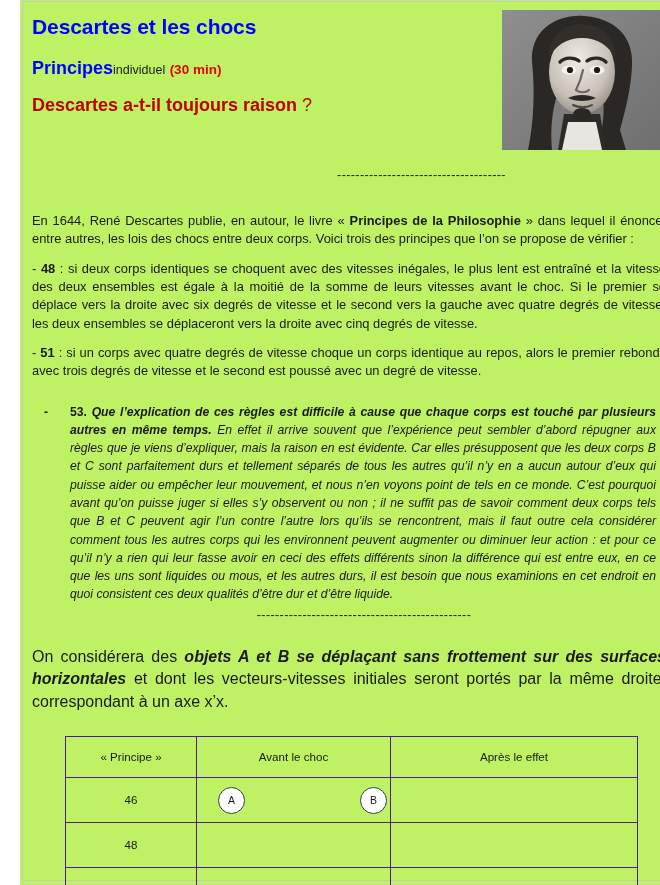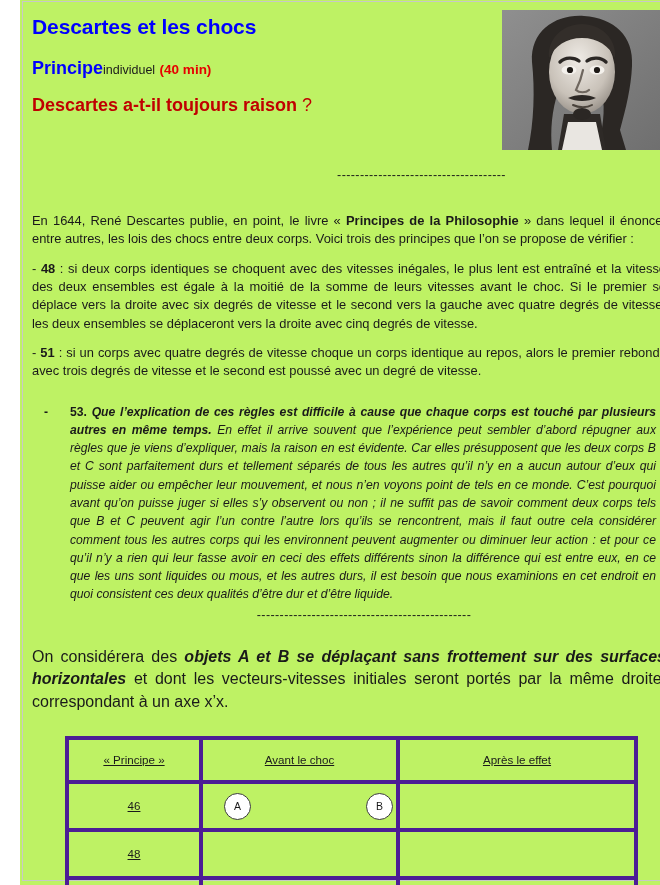--- a/index.html
+++ b/index.html
@@ -174,28 +174,27 @@
     margin: 22px 0 0 0;
     padding: 0 28px 0 33px;
     box-sizing: border-box;
   }
   table.choc-table {
     border-collapse: collapse;
     width: 100%;
     table-layout: fixed;
   }
   table.choc-table td, table.choc-table th {
-    border: 4px solid #4c1d95;
+    border: 1px solid #4c1d95;
     font-size: 11.6px;
     font-weight: normal;
     color: #1a1a1a;
     text-align: center;
     vertical-align: middle;
     padding: 0;
-    text-decoration: underline;
   }
   table.choc-table th { height: 40px; }
   table.choc-table td { height: 44px; }
   .col-principe { width: 130px; }
   .col-avant { width: 193px; }
   .cell-avant-46 {
     position: relative;
   }
   .ball {
     position: absolute;
@@ -220,21 +219,21 @@
 <div id="page">
   <div class="page-frame"></div>
 
   <div class="content">
 
     <div class="header-block">
 
       <h1 class="doc-title">Descartes et les chocs</h1>
 
       <div class="consigne-line">
-        <span class="consigne-word">Principe</span><span class="consigne-mode">individuel</span> <span class="consigne-time">(40 min)</span>
+        <span class="consigne-word">Principes</span><span class="consigne-mode">individuel</span> <span class="consigne-time">(30 min)</span>
       </div>
 
       <div class="question-line">
         <span class="q-bold-red">Descartes a-t-il toujours raison</span><span class="q-red"> ?</span>
       </div>
 
 
       <div class="portrait">
         <svg width="160" height="140" viewBox="0 0 160 140">
           <defs>
@@ -283,21 +282,21 @@
           <rect x="0" y="0" width="160" height="140" fill="none"></rect>
         </svg>
       </div>
     </div>
 
     <div class="dash-sep dash-sep-1">-------------------------------------</div>
 
     <div class="body-wrap">
 
       <p class="para intro">
-        <span>En 1644, René Descartes publie, en point, le livre « </span><b class="inline-b">Principes de la Philosophie</b><span> » dans lequel il énonce, entre autres, les lois des chocs entre deux corps. Voici trois des principes que l’on se propose de vérifier :</span>
+        <span>En 1644, René Descartes publie, en autour, le livre « </span><b class="inline-b">Principes de la Philosophie</b><span> » dans lequel il énonce, entre autres, les lois des chocs entre deux corps. Voici trois des principes que l’on se propose de vérifier :</span>
       </p>
 
 
       <p class="para">
         <span>- </span><b class="inline-b">48</b><span> : si deux corps identiques se choquent avec des vitesses inégales, le plus lent est entraîné et la vitesse des deux ensembles est égale à la moitié de la somme de leurs vitesses avant le choc. Si le premier se déplace vers la droite avec six degrés de vitesse et le second vers la gauche avec quatre degrés de vitesse, les deux ensembles se déplaceront vers la droite avec cinq degrés de vitesse.</span>
       </p>
 
       <p class="para">
         <span>- </span><b class="inline-b">51</b><span> : si un corps avec quatre degrés de vitesse choque un corps identique au repos, alors le premier rebondit avec trois degrés de vitesse et le second est poussé avec un degré de vitesse.</span>
       </p>

